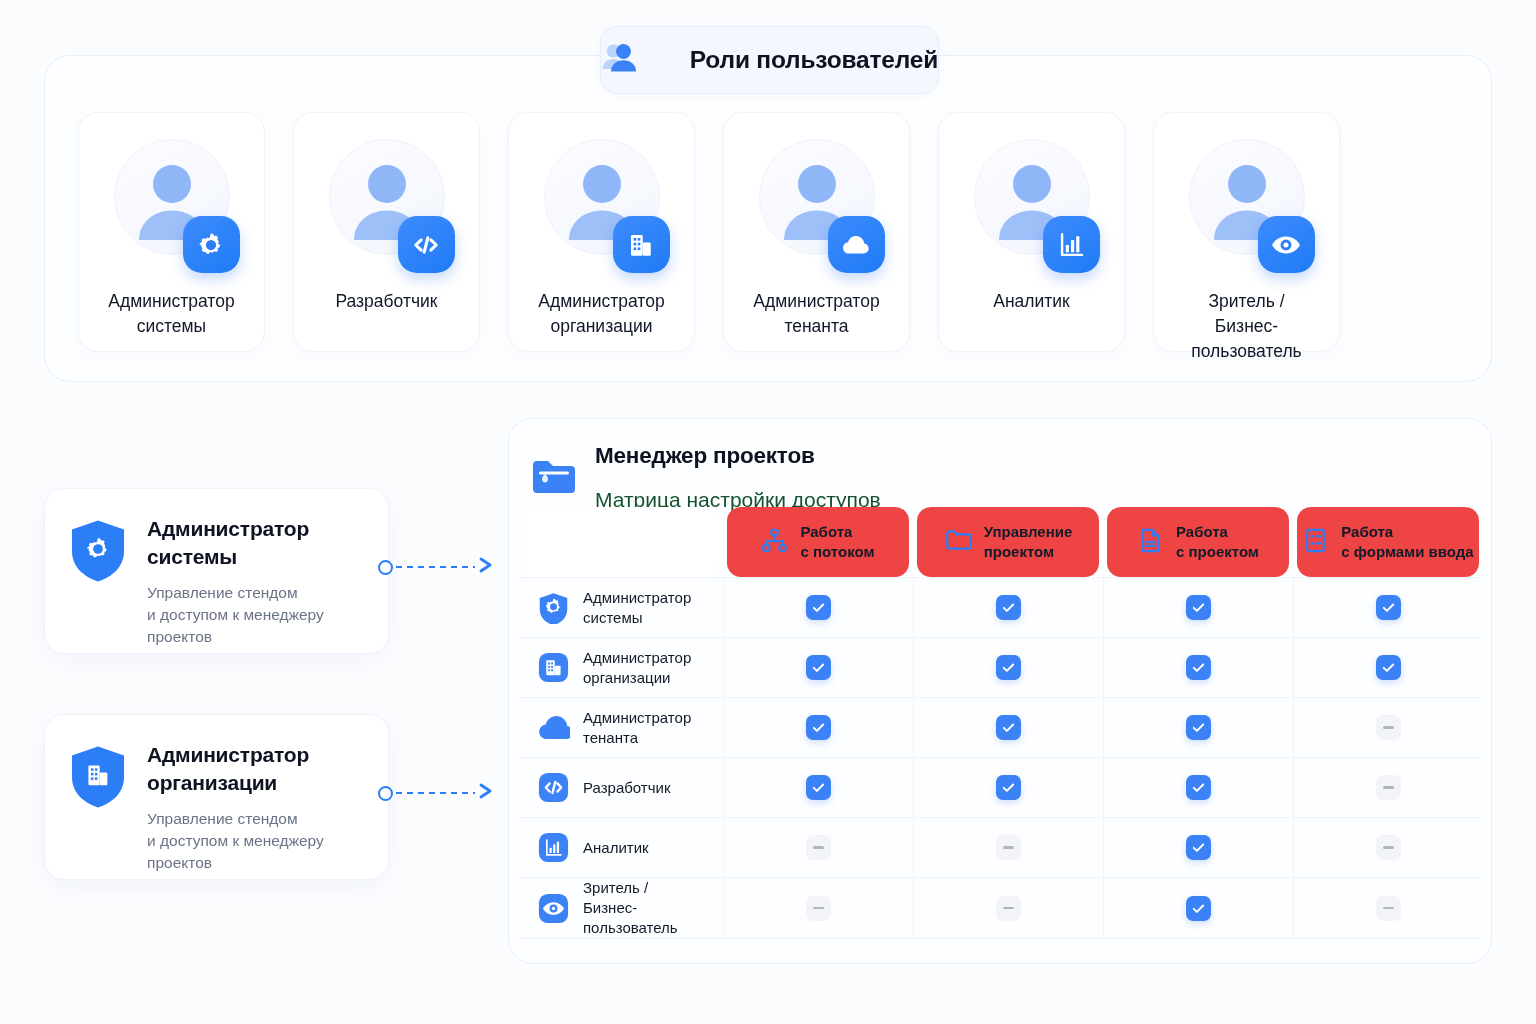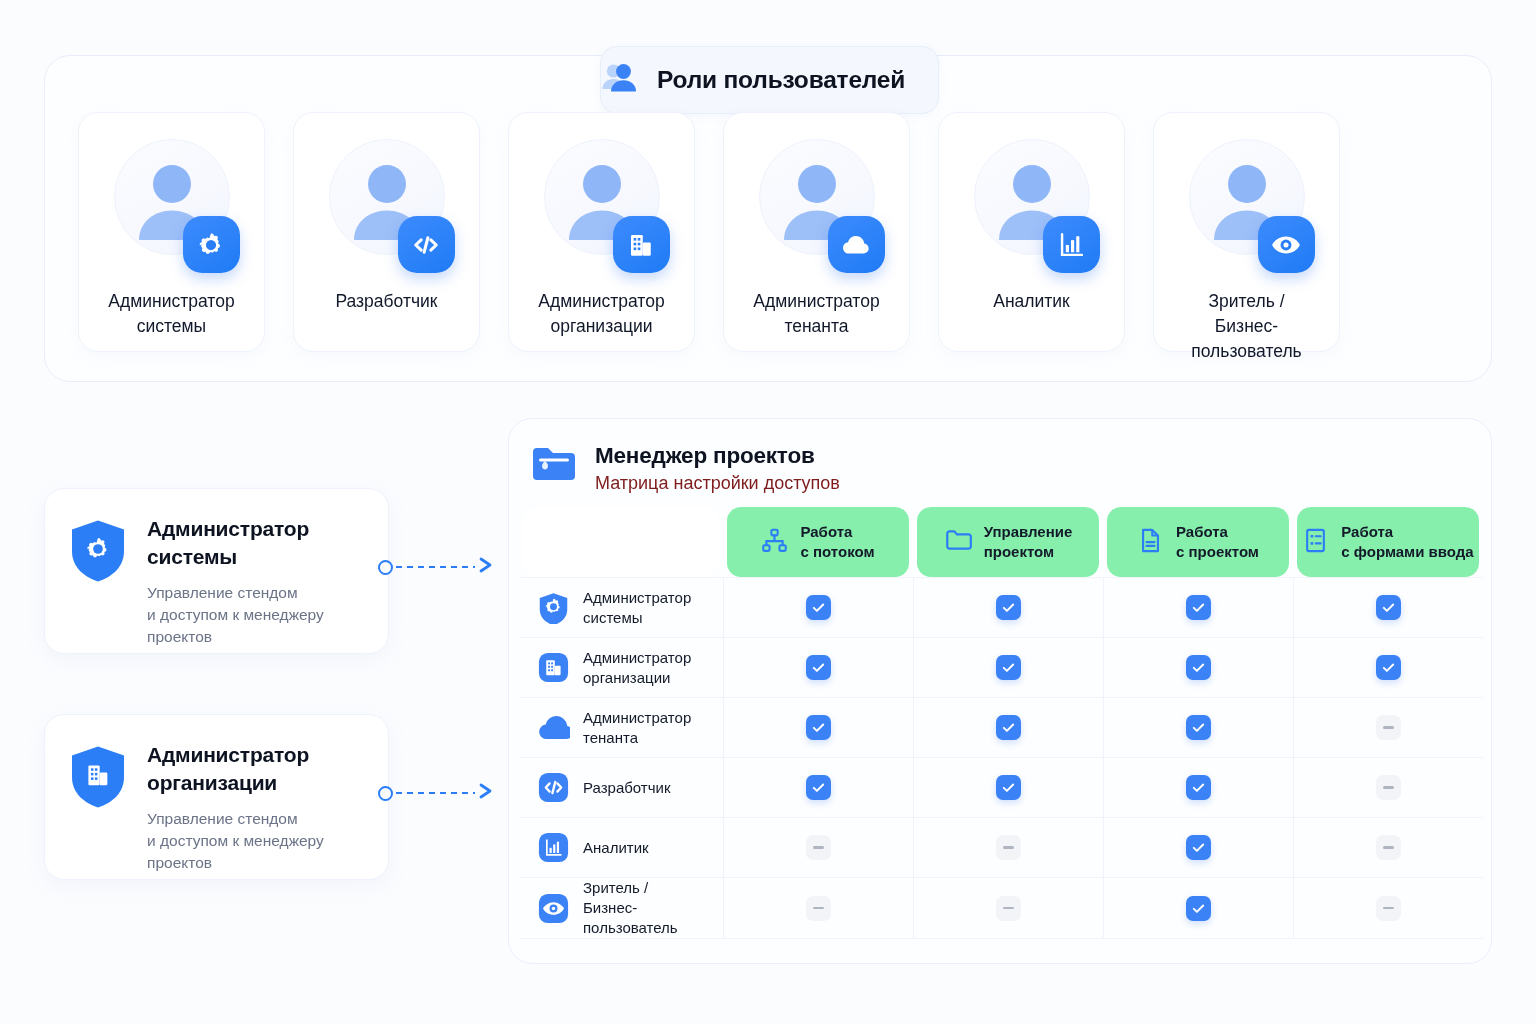--- a/index.html
+++ b/index.html
@@ -18,23 +18,22 @@
     background: #fdfeff;
     border: 1.5px solid #e7edfa;
     border-radius: 26px;
   }
   .roles-badge {
     position: absolute; left: 600px; top: 26px;
     width: 339px; height: 68px;
     background: #f4f7fd;
     border: 1.5px solid #e7eefb;
     border-radius: 17px;
-    display: flex; align-items: center; justify-content: flex-start; gap: 16px;
+    display: flex; align-items: center; justify-content: space-between; gap: 16px;
     box-shadow: 0 2px 10px rgba(120,150,210,.07);
-    margin-top: 20px;
   }
   .roles-badge .title {
     font-size: 24.5px; font-weight: 700; color: #0d1320; letter-spacing: -.2px;
   }
 
   .roles-row {
     position: absolute; left: 78px; top: 112px;
     display: flex; gap: 28px;
   }
   .role-card {
@@ -113,45 +112,45 @@
 
   
   .matrix-panel {
     position: absolute; left: 508px; top: 418px;
     width: 984px; height: 546px;
     background: #fdfeff;
     border: 1.5px solid #e9effb;
     border-radius: 24px;
   }
   .matrix-head {
-    display: flex; align-items: flex-start; gap: 18px;
+    display: flex; align-items: center; gap: 18px;
     padding: 24px 0 0 22px;
   }
   .matrix-head .mh-title {
     font-size: 22.5px; font-weight: 700; color: #0d1320; letter-spacing: -.2px;
   }
   .matrix-head .mh-sub {
-    margin-top: 4px; font-size: 18px; color: #7f1d1d;
+    margin-top: 19px; font-size: 21px; color: #14532d;
   }
 
   table.matrix {
     position: absolute; left: 10px; top: 88px;
     width: 964px;
     border-collapse: collapse;
     table-layout: fixed;
   }
   table.matrix col.c-role { width: 204px; }
   table.matrix col.c-perm { width: 190px; }
 
   table.matrix thead th {
     height: 70px; padding: 0; vertical-align: middle;
   }
   .th-inner {
     height: 70px; margin: 0 4px;
-    background: #86efac;
+    background: #ef4444;
     border-radius: 14px;
     display: flex; align-items: center; justify-content: center; gap: 12px;
   }
   .th-inner.blank { background: #ffffff; }
   .th-label {
     font-size: 15px; line-height: 20px; color: #131a29; text-align: left;
   }
 
   table.matrix tbody td {
     height: 60px; padding: 0;

